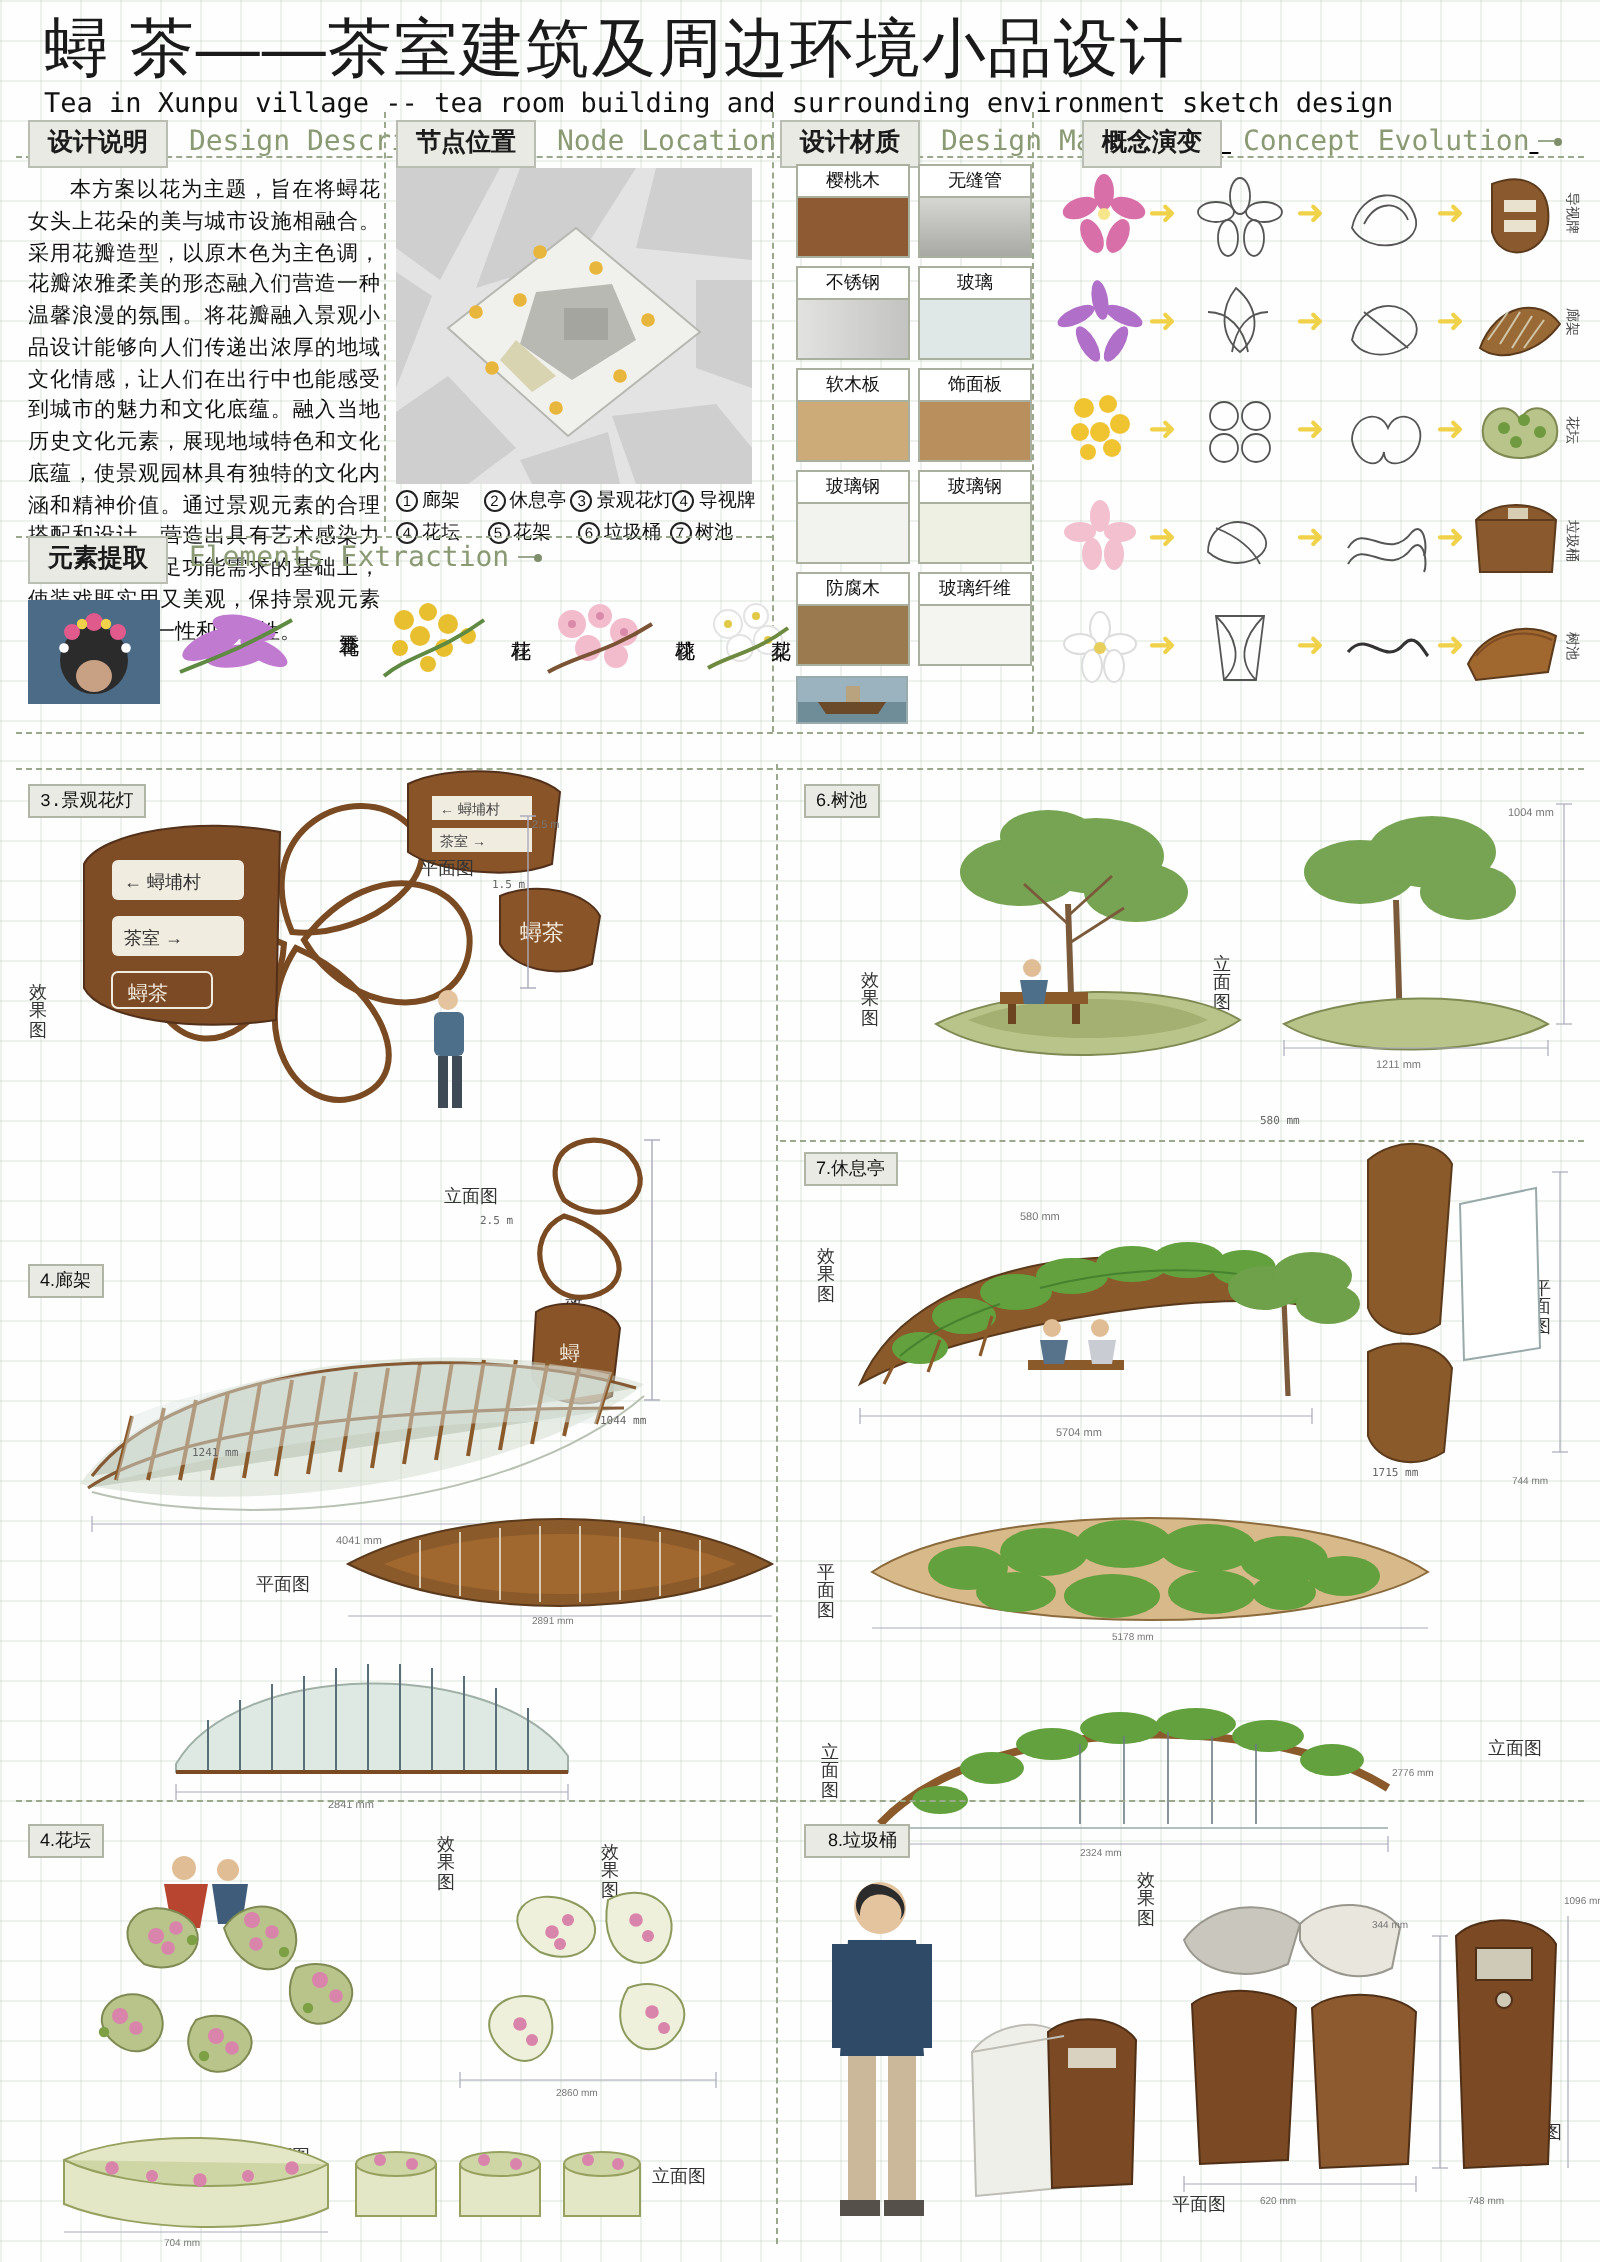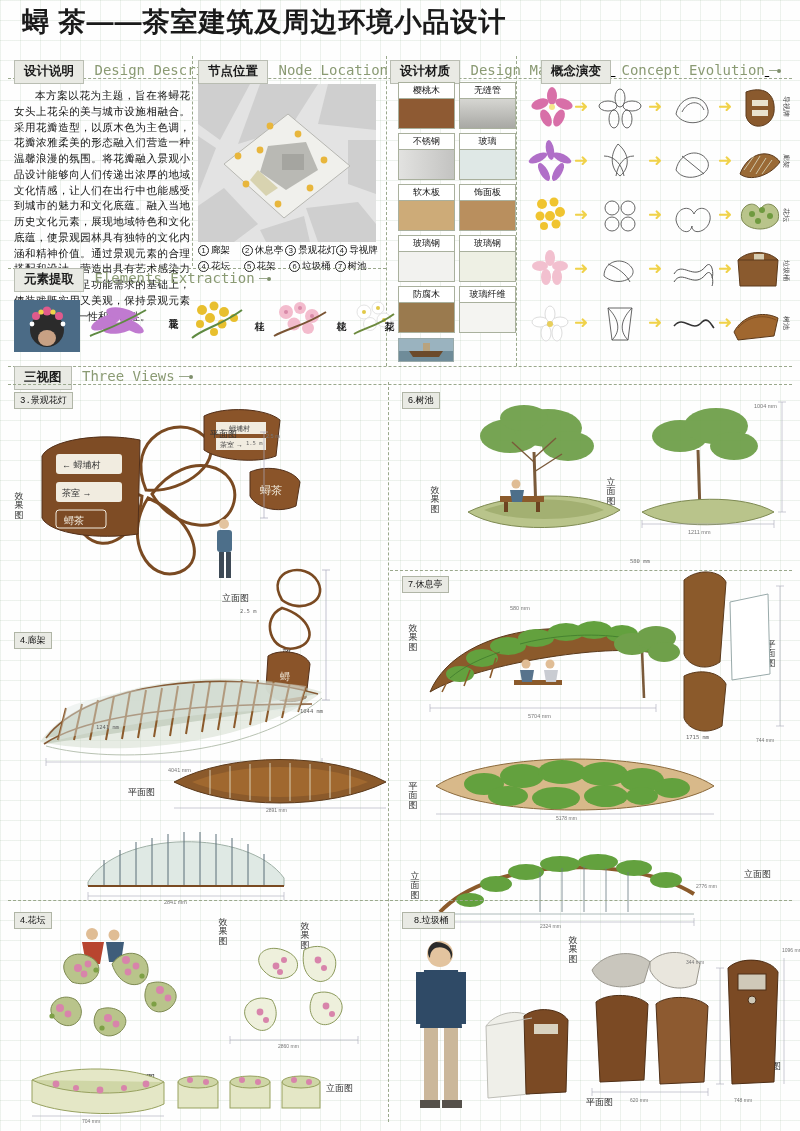--- a/index.html
+++ b/index.html
@@ -17,21 +17,21 @@
     background-color:#fefefe;
     background-image:
       linear-gradient(to right, rgba(120,160,120,0.13) 1px, transparent 1px),
       linear-gradient(to bottom, rgba(120,160,120,0.13) 1px, transparent 1px);
     background-size:20px 20px;
   }
   .inner { position:absolute; inset:0; padding:6px 8px; }
 
   
   .title-zh {
-    font-size:27px; font-weight:bold; letter-spacing:1px;
+    font-size:32px; font-weight:normal; letter-spacing:1px;
     color:#1a1a1a; line-height:1.05; margin:2px 0 0 14px;
   }
   .title-en {
     font-size:13.5px; color:#111; margin:2px 0 4px 14px;
     font-family:"DejaVu Sans Mono", monospace; letter-spacing:0px;
   }
 
   
   .tab {
     display:inline-block; background:#e9eae4; border:1px solid #b9bdb2;
@@ -101,20 +101,21 @@
   .nosel { user-select:none; }
 </style>
 </head>
 <body>
 
 <div class="sheet"></div>
 
 <div class="inner nosel">
 
   <div class="title-zh">蟳 茶——茶室建筑及周边环境小品设计</div>
+  <div class="title-en">Tea in Xunpu village -- tea room building and surrounding environment sketch design</div>
 
   <div class="hdash" style="left:8px; top:78px; width:784px;"></div>
 
   <div style="position:absolute; left:14px; top:60px;">
     <span class="tab">设计说明</span>
     <span class="tab-en">Design Description</span>
   </div>
   <div style="position:absolute; left:198px; top:60px;">
     <span class="tab">节点位置</span>
     <span class="tab-en">Node Location</span>
@@ -528,33 +529,28 @@
             <circle cx="32" cy="22" r="2"></circle>
           </g>
         <path d="M2 36 C12 30 26 28 42 16" stroke="#6d8a3e" stroke-width="2" fill="none"></path>
       </svg>
     </div>
     <div class="el-item" style="left:366px; top:22px; width:18px;">
       <span style="writing-mode:vertical-rl;">梨花</span>
     </div>
   </div>
 
-  <div style="position:absolute; left:14px; top:366px;">
-    <span class="tab">三视图</span>
-    <span class="tab-en">Three Views</span>
-    <span class="dotline" style="width:10px;"></span><span class="dot"></span>
-  </div>
 
   <div class="vdash" style="left:388px; top:382px; height:740px;"></div>
   <div class="hdash" style="left:8px; top:384px; width:784px;"></div>
 
   <div class="blocklabel" style="left:14px; top:392px;font-family:Liberation Mono, monospace;">3.景观花灯</div>
   <div class="vlabel" style="left:14px; top:492px;">效果图</div>
 
-  <div style="position:absolute; left:28px; top:398px;">
+  <div style="position:absolute; left:28px; top:374px;">
     <svg width="350" height="210" viewBox="0 0 350 210">
 
       <g stroke="#7a4a22" stroke-width="3" fill="none">
         <path d="M118 92 C96 40 150 14 176 38 C200 60 158 96 118 92 Z"></path>
         <path d="M124 96 C160 48 214 68 206 104 C198 138 146 134 124 96 Z"></path>
         <path d="M120 100 C94 140 120 186 152 174 C182 162 162 118 120 100 Z"></path>
         <path d="M114 98 C70 78 34 110 56 136 C78 160 112 134 114 98 Z"></path>
       </g>
 
       <g>

